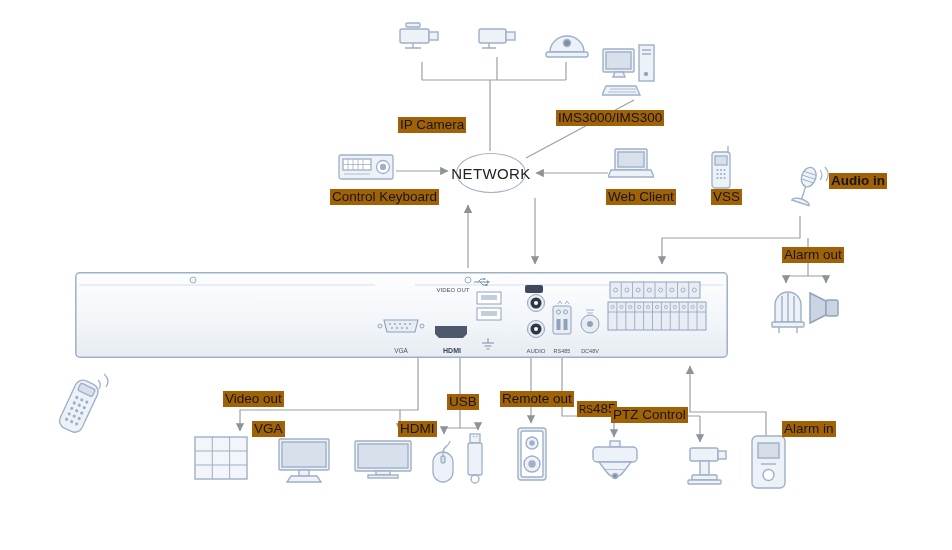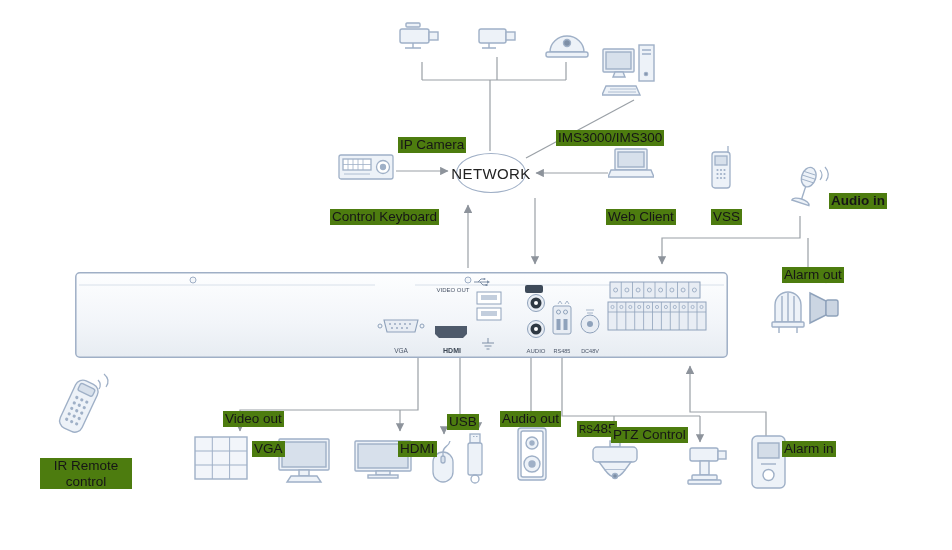--- a/index.html
+++ b/index.html
@@ -1,21 +1,21 @@
 <!DOCTYPE html>
 <html><head>
 <meta charset="utf-8">
 <style>
   * { margin:0; padding:0; box-sizing:border-box; }
   html,body { background:#ffffff; font-family:"Liberation Sans", sans-serif; }
   .stage { position:relative; width:952px; height:550px; background:#ffffff; overflow:hidden; }
   .wires { position:absolute; left:0; top:0; }
   .icon { position:absolute; }
   .icon svg { display:block; }
-  .lbl { position:absolute; font-size:13.5px; color:#161616; background:#4d7c0f; padding:0 2px; white-space:nowrap; line-height:1.15;margin-top:20px; }
+  .lbl { position:absolute; font-size:13.5px; color:#161616; background:#a16207; padding:0 2px; white-space:nowrap; line-height:1.15; }
   .lbl-center { text-align:center; }
   .network-ellipse {
     position:absolute; left:456px; top:153px; width:70px; height:40px;
     border:1.3px solid #9FAFC6; border-radius:50%;
     display:flex; align-items:center; justify-content:center;
     font-size:15px; letter-spacing:.4px; color:#222; background:#fff;
   }
   .device { position:absolute; left:75px; top:272px; width:653px; height:86px; }
   .rs-small { font-size:10px; }
 </style>
@@ -433,22 +433,18 @@
   <div class="lbl" style="left:556px;top:110px;">IMS3000/IMS300</div>
   <div class="lbl" style="left:330px;top:189px;">Control Keyboard</div>
   <div class="lbl" style="left:606px;top:189px;">Web Client</div>
   <div class="lbl" style="left:711px;top:189px;">VSS</div>
   <div class="lbl" style="left:829px;top:173px;font-weight:bold;">Audio in</div>
   <div class="lbl" style="left:782px;top:247px;">Alarm out</div>
   <div class="lbl" style="left:223px;top:391px;">Video out</div>
   <div class="lbl" style="left:252px;top:421px;">VGA</div>
   <div class="lbl" style="left:398px;top:421px;">HDMI</div>
   <div class="lbl" style="left:447px;top:394px;">USB</div>
-  <div class="lbl" style="left:500px;top:391px;">Audio out</div>
+  <div class="lbl" style="left:500px;top:391px;">Remote out</div>
   <div class="lbl" style="left:577px;top:401px;"><span class="rs-small">RS</span><span>485</span></div>
   <div class="lbl" style="left:611px;top:407px;">PTZ Control</div>
   <div class="lbl" style="left:782px;top:421px;">Alarm in</div>
-  <div class="lbl lbl-center" style="left:40px;top:438px;width:92px;">
-    <div>IR Remote</div>
-    <div>control</div>
-  </div>
 
 </div>
 
 </body></html>

